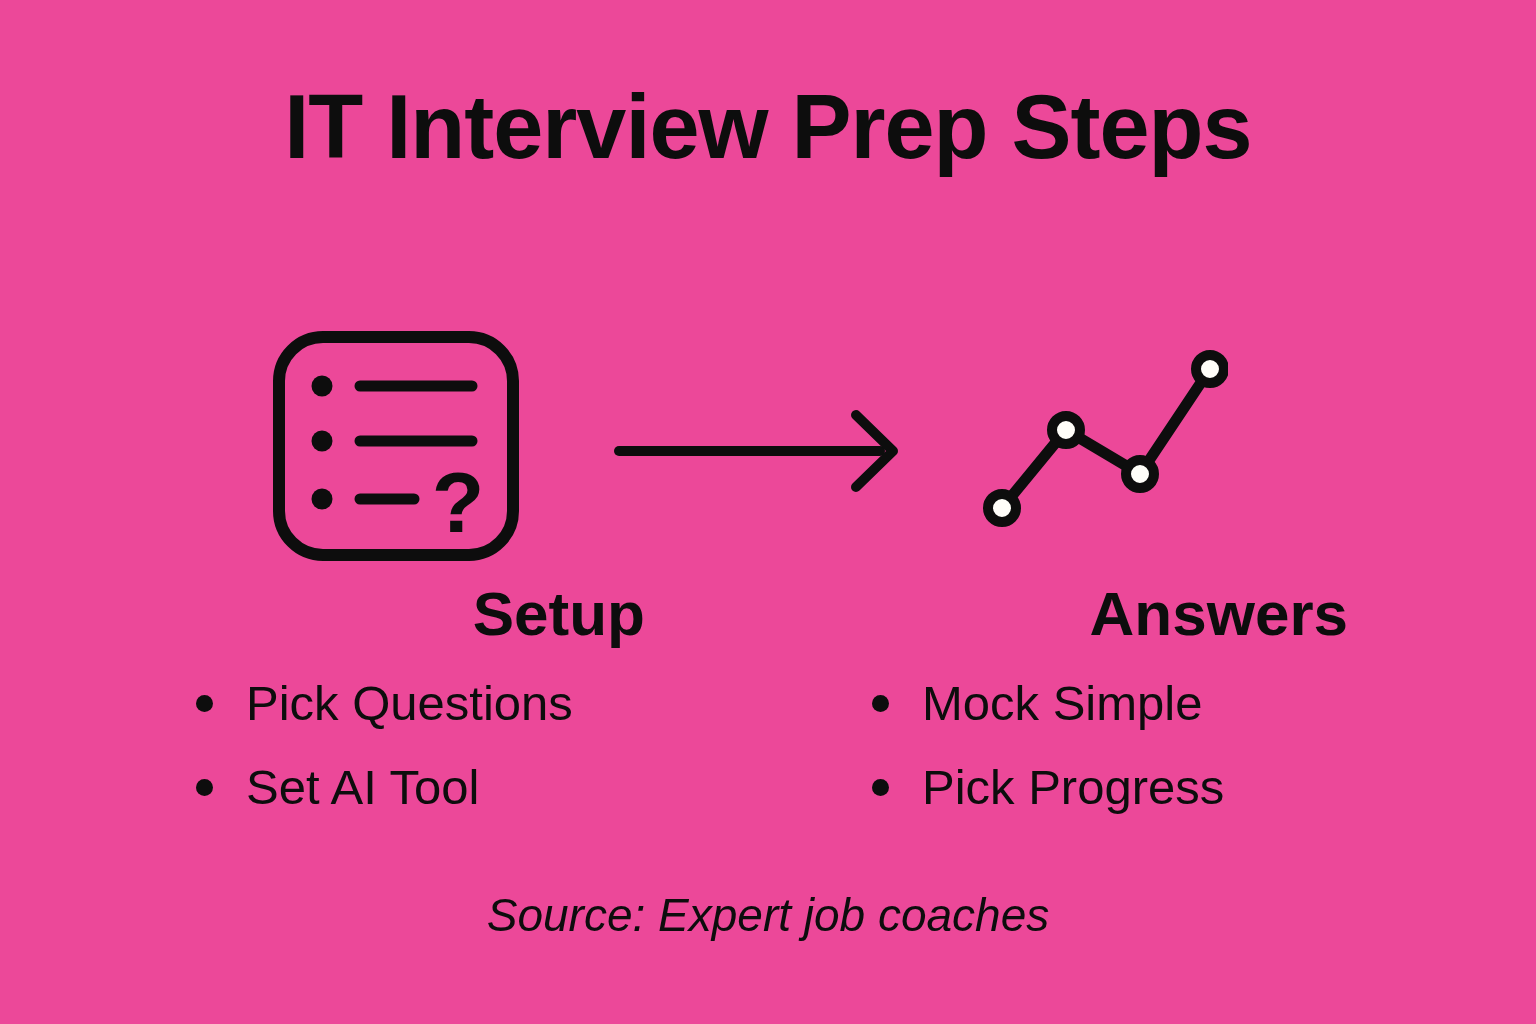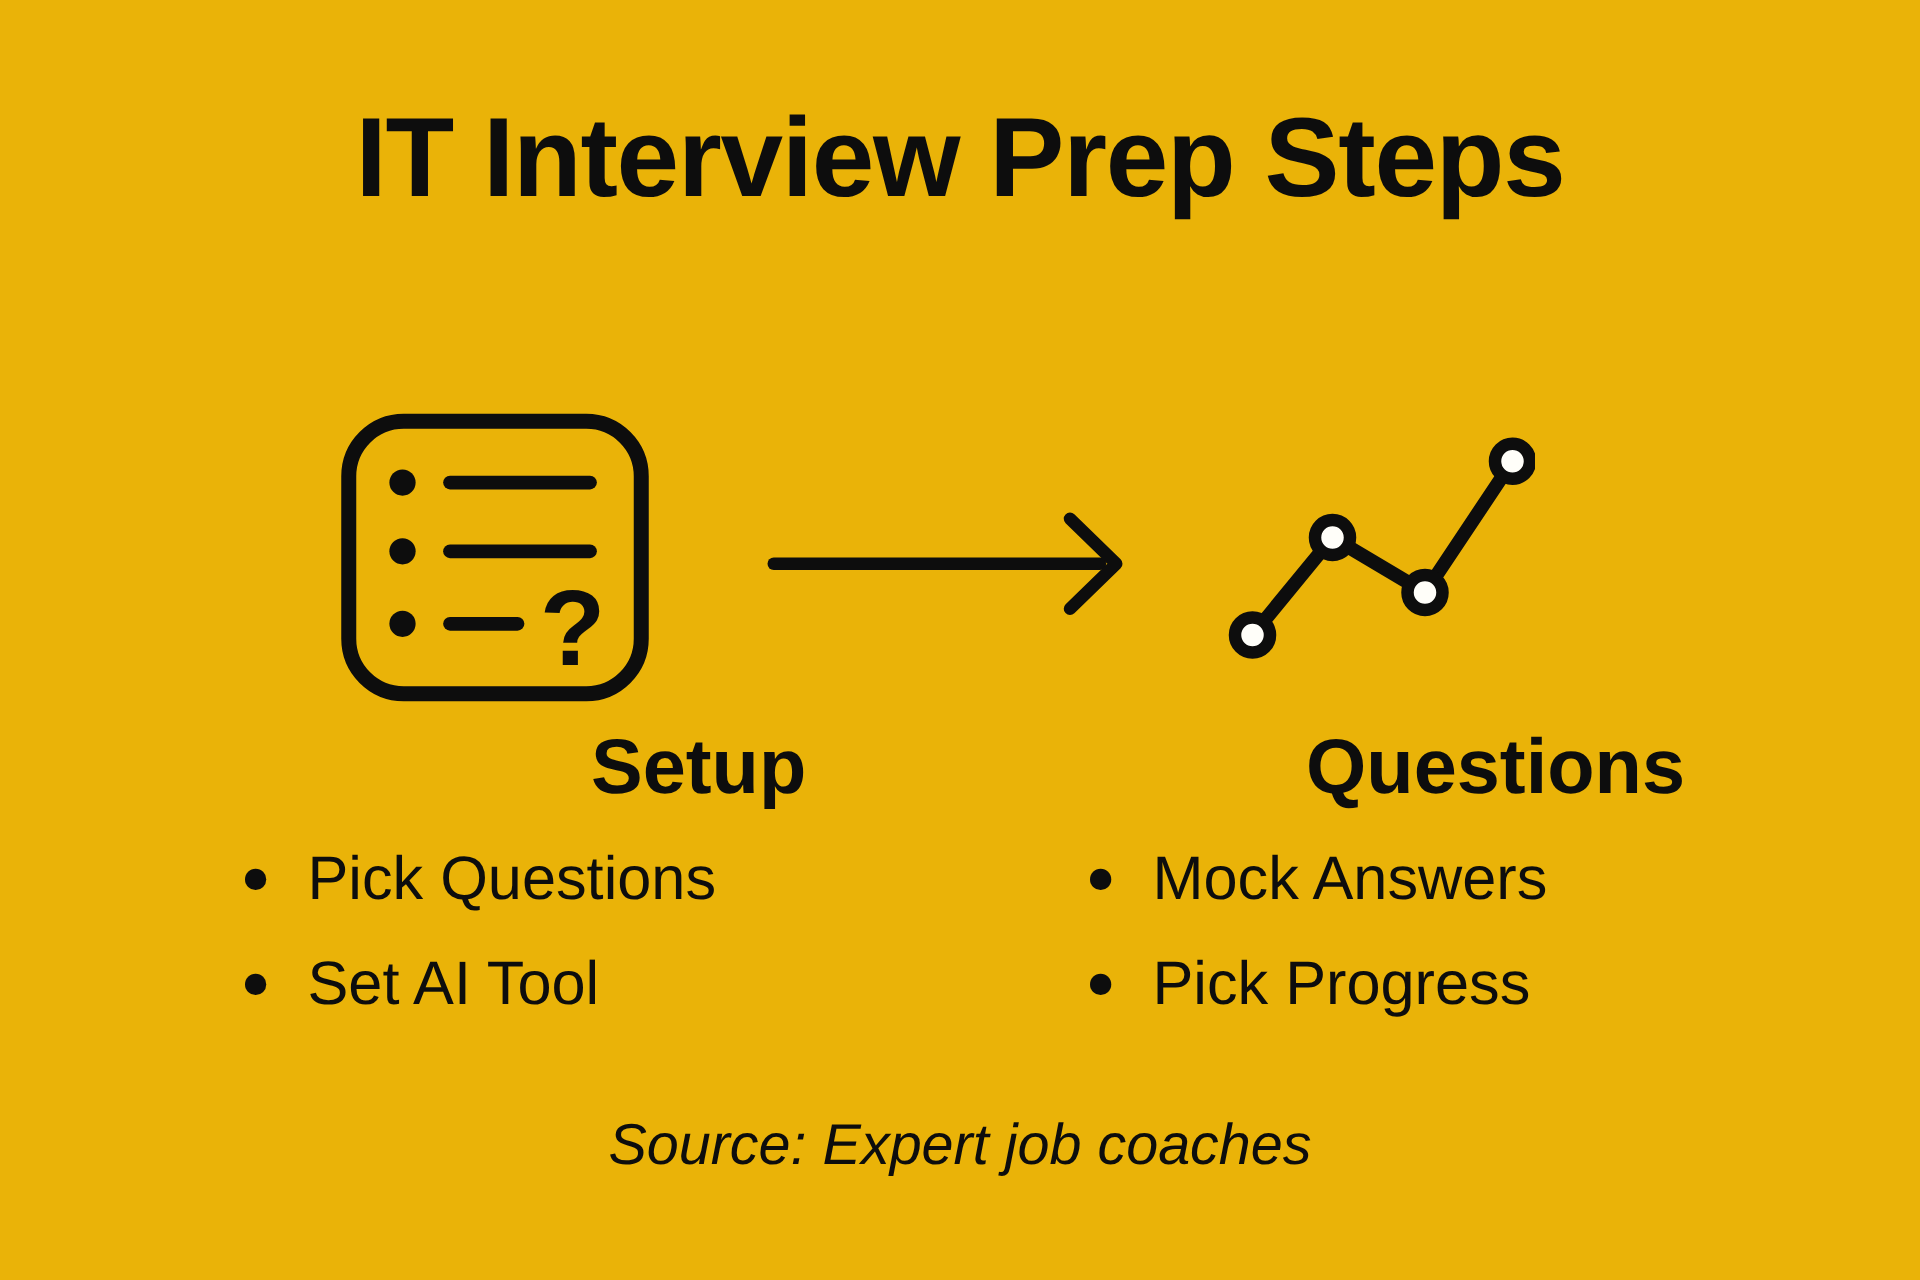--- a/index.html
+++ b/index.html
@@ -4,21 +4,21 @@
 <style>
   html, body {
     margin: 0;
     padding: 0;
     background: #ffffff;
   }
   .canvas {
     position: relative;
     width: 1536px;
     height: 1024px;
-    background: #eab308;
+    background: #ec4899;
     overflow: hidden;
     font-family: "Liberation Sans", "DejaVu Sans", sans-serif;
     color: #0d0d0d;
   }
   .page-title {
     position: absolute;
     top: 76px;
     left: 0;
     width: 100%;
     margin: 0;
@@ -149,37 +149,37 @@
     <line class="stroke" x1="26" y1="164" x2="90" y2="86" stroke-width="11" stroke-linecap="round"></line>
     <line class="stroke" x1="90" y1="86" x2="164" y2="130" stroke-width="11" stroke-linecap="round"></line>
     <line class="stroke" x1="164" y1="130" x2="234" y2="25" stroke-width="11" stroke-linecap="round"></line>
     <circle cx="26" cy="164" r="14" fill="#FFFEF9" stroke="#0d0d0d" stroke-width="10"></circle>
     <circle cx="90" cy="86" r="14" fill="#FFFEF9" stroke="#0d0d0d" stroke-width="10"></circle>
     <circle cx="164" cy="130" r="14" fill="#FFFEF9" stroke="#0d0d0d" stroke-width="10"></circle>
     <circle cx="234" cy="25" r="14" fill="#FFFEF9" stroke="#0d0d0d" stroke-width="10"></circle>
   </svg>
 
   <h2 class="step-label setup">Setup</h2>
-  <h2 class="step-label practice">Questions</h2>
+  <h2 class="step-label practice">Answers</h2>
 
   <ul class="bullet-list setup">
     <li class="bullet-row">
       <span class="bullet-dot"></span>
       <span>Pick Questions</span>
     </li>
     <li class="bullet-row">
       <span class="bullet-dot"></span>
       <span>Set AI Tool</span>
     </li>
   </ul>
 
   <ul class="bullet-list practice">
     <li class="bullet-row">
       <span class="bullet-dot"></span>
-      <span>Mock Answers</span>
+      <span>Mock Simple</span>
     </li>
     <li class="bullet-row">
       <span class="bullet-dot"></span>
       <span>Pick Progress</span>
     </li>
   </ul>
 
   <p class="source-caption">Source: Expert job coaches</p>
 
 </div>

